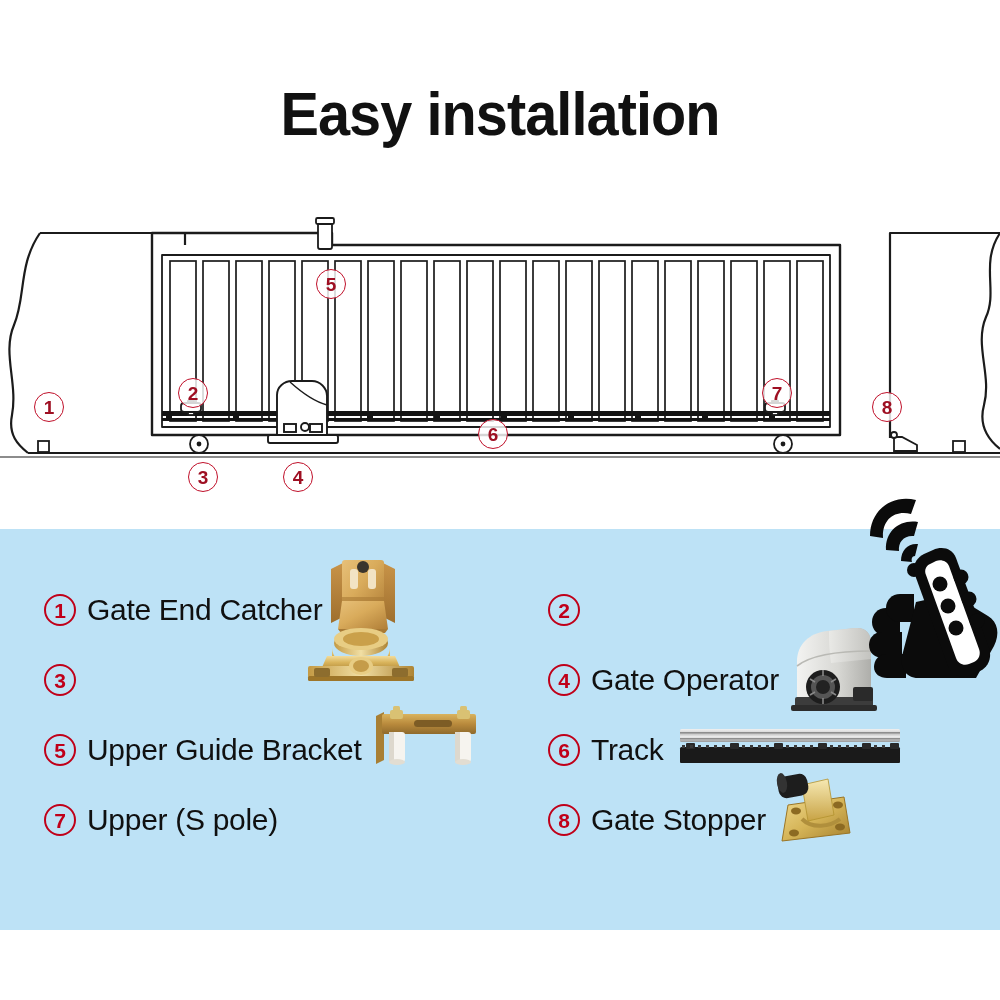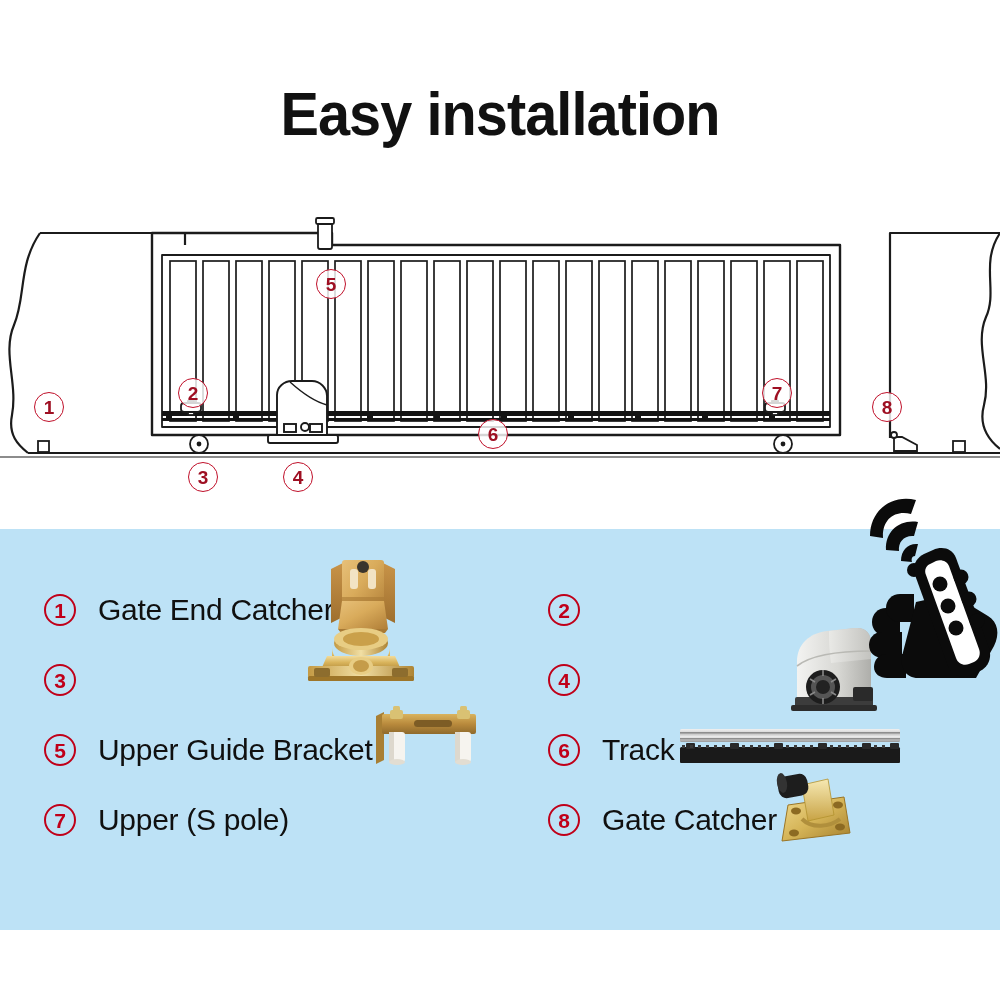--- a/index.html
+++ b/index.html
@@ -60,21 +60,21 @@
     color: #c00019;
     font-size: 21px;
     font-weight: bold;
     display: flex;
     align-items: center;
     justify-content: center;
     line-height: 1;
     background: transparent;
   }
   .label {
-    margin-left: 22px;
+    margin-left: 11px;
     font-size: 30px;
     color: #101010;
     white-space: nowrap;
     letter-spacing: -0.3px;
   }
 
   .thumb { position: absolute; }
 
   
   .remote { position: absolute; top: 498px; left: 856px; width: 144px; height: 180px; }
@@ -230,30 +230,31 @@
         <div class="num">7</div>
         <div class="label">Upper (S pole)</div>
       </div>
 
       <div class="item col-right row-1">
         <div class="num">2</div>
       </div>
 
       <div class="item col-right row-2">
         <div class="num">4</div>
+        <div class="label">Gate Operator</div>
       </div>
 
       <div class="item col-right row-3">
         <div class="num">6</div>
         <div class="label">Track</div>
       </div>
 
       <div class="item col-right row-4">
         <div class="num">8</div>
-        <div class="label">Gate Catcher</div>
+        <div class="label">Gate Stopper</div>
       </div>
 
       <svg class="thumb" style="left:315px; top:22px;" width="96" height="88" viewBox="0 0 96 88">
         <defs>
           <linearGradient id="gEnd" x1="0" y1="0" x2="1" y2="1">
             <stop offset="0" stop-color="#e7c079"></stop>
               <stop offset="0.45" stop-color="#d9ab5b"></stop>
             <stop offset="1" stop-color="#b07e37"></stop>
           </linearGradient>
           <linearGradient id="gEnd2" x1="0" y1="0" x2="0" y2="1">

